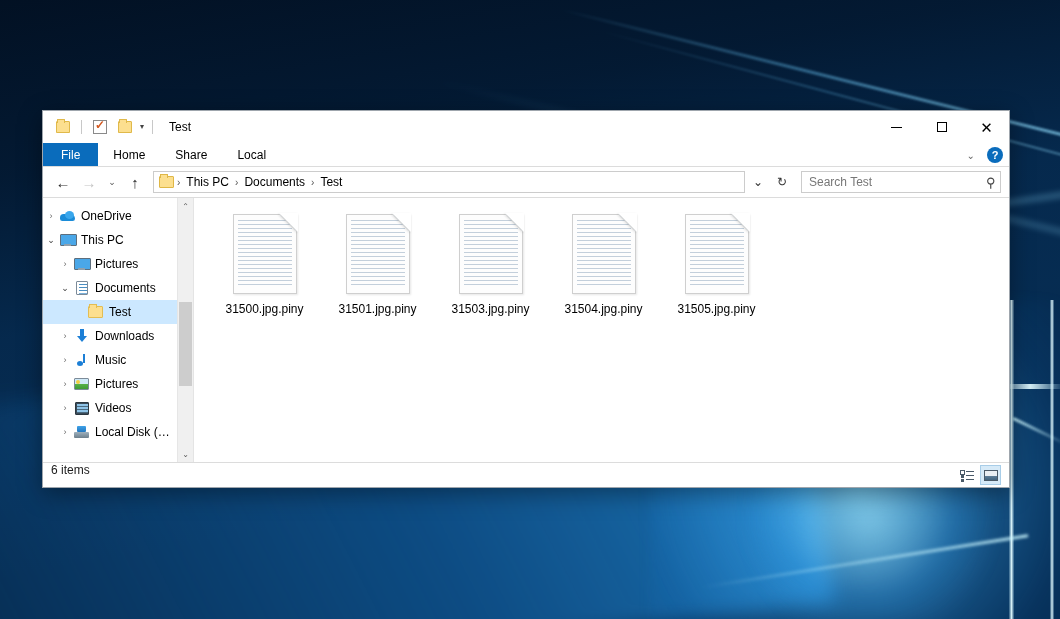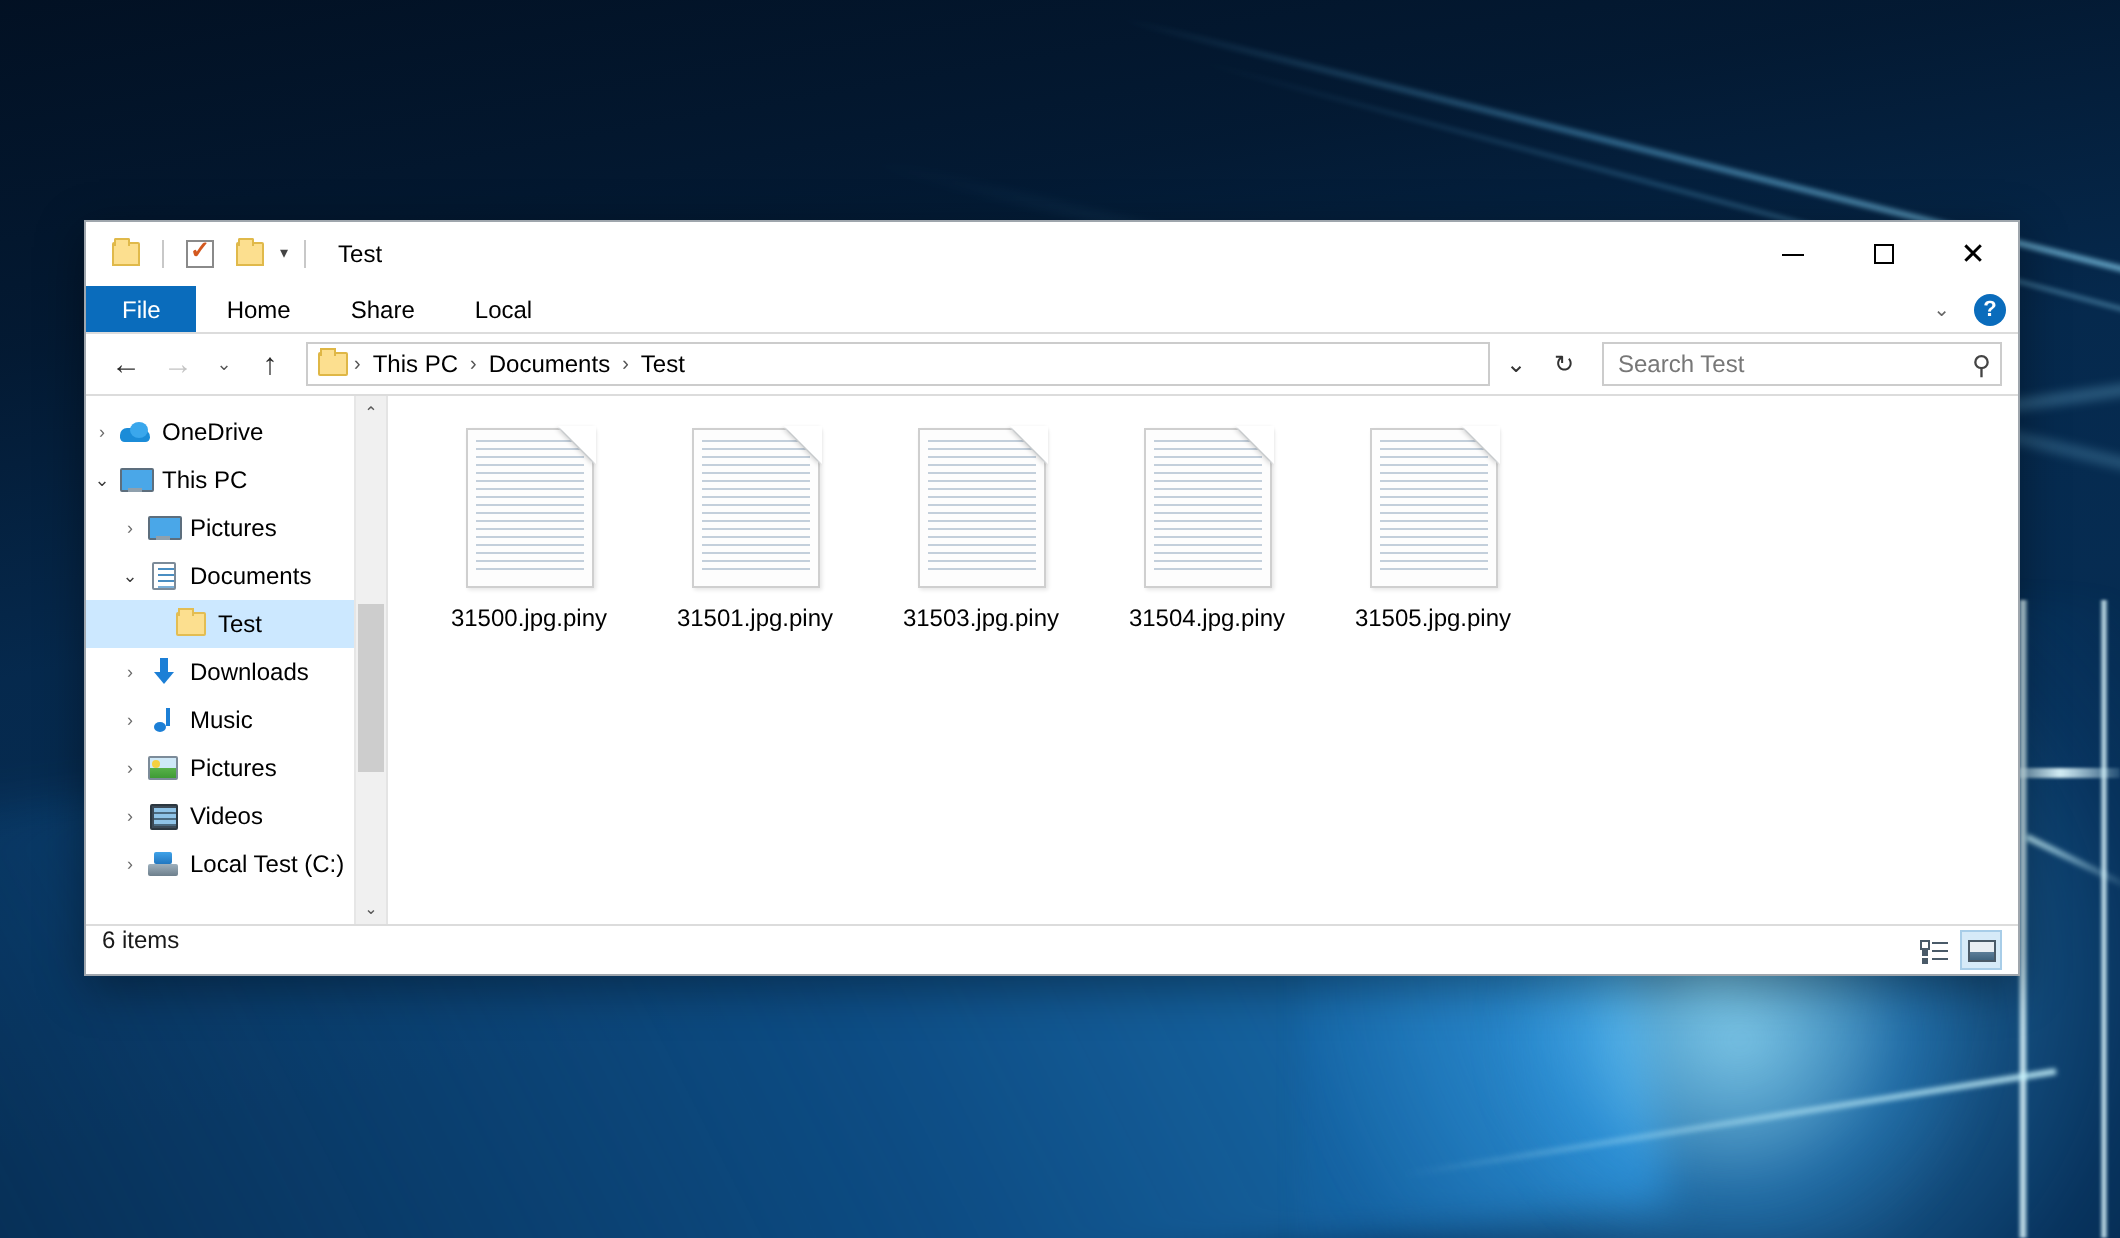--- a/index.html
+++ b/index.html
@@ -643,21 +643,21 @@
               <span class="nav-ico">
                 <span class="ic-video"></span>
               </span>
               <span class="navlabel">Videos</span>
             </div>
             <div class="navitem" style="padding-left: 14px;">
               <span class="chev">›</span>
               <span class="nav-ico">
                 <span class="ic-disk"></span>
               </span>
-              <span class="navlabel">Local Test (C:)</span>
+              <span class="navlabel">Local Disk (C:)</span>
             </div>
           </div>
         <div class="navscroll">
           <div class="sb-arrow">⌃</div>
           <div class="sb-track">
             <div class="sb-thumb"></div>
           </div>
           <div class="sb-arrow">⌄</div>
         </div>
       </div>

